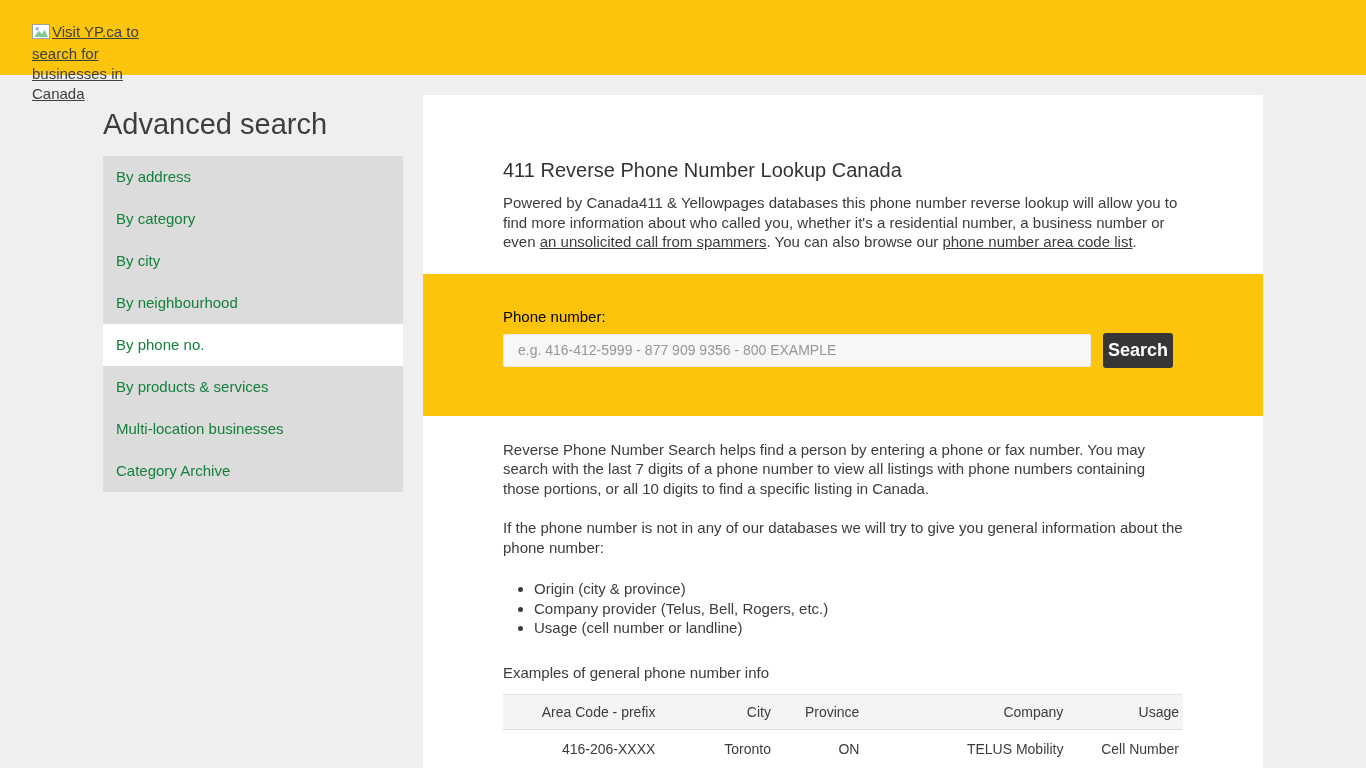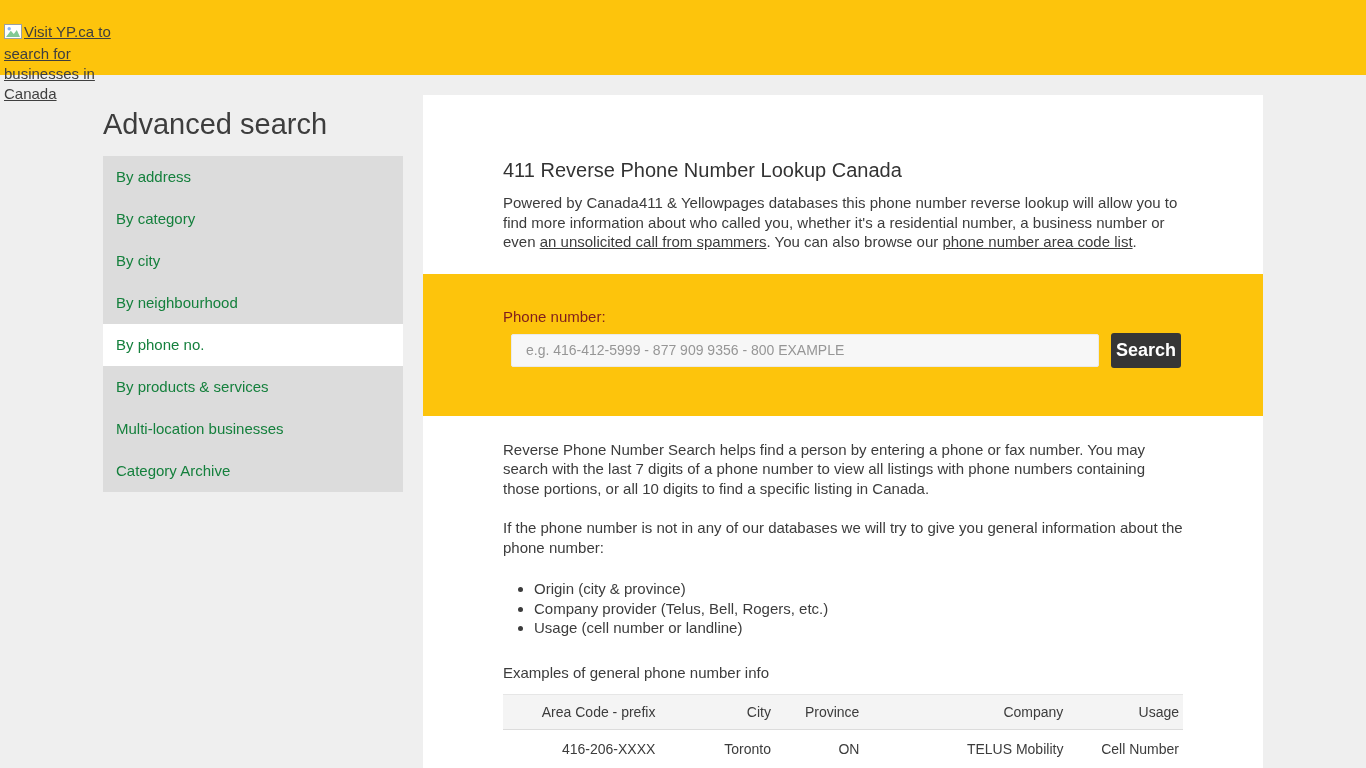--- a/index.html
+++ b/index.html
@@ -12,21 +12,21 @@
     position: relative;
   }
   
   .header {
     position: absolute; left: 0; top: 0;
     width: 1366px; height: 75px;
     background: #fdc40c;
     z-index: 2;
   }
   .logo-link {
-    position: absolute; left: 4px; top: 22px; width: 108px;
+    position: absolute; left: 32px; top: 22px; width: 108px;
     font-size: 15px; line-height: 20px;
     color: #3f3f3f; text-decoration: underline;
     z-index: 3;
   }
   .logo-link .brk { display: inline-block; vertical-align: -2px; margin-right: 2px; }
   .hdr-input {
     position: absolute; top: 15px; height: 48px;
     background: #f6f6f6; border: 1px solid #e3e3e3;
     font-family: "Liberation Sans", sans-serif;
     font-size: 15px; padding: 0 16px; color: #444;
@@ -75,23 +75,23 @@
     margin: 11px 80px 0;
     font-size: 15px; line-height: 19.5px; color: #3c3c3c;
   }
   .para a { color: #3c3c3c; text-decoration: underline; }
   .phonebox {
     margin-top: 22px;
     background: #fdc40c;
     padding: 34px 80px 48px;
   }
   .phonebox label {
-    display: block; font-size: 15px; color: #7f1d1d; margin-bottom: 8px;
-  }
-  .phone-row { display: flex; align-items: center; margin-left: 8px; }
+    display: block; font-size: 15px; color: #000000; margin-bottom: 8px;
+  }
+  .phone-row { display: flex; align-items: center; }
   .phone-input {
     width: 588px; height: 33px;
     background: #f7f7f7; border: 1px solid #eaeaea; border-radius: 2px;
     padding: 0 14px; font-size: 14px; color: #555;
     font-family: "Liberation Sans", sans-serif; outline: none;
   }
   .phone-input::placeholder { color: #969696; opacity: 1; }
   .search-btn {
     margin-left: 12px; width: 70px; height: 35px;
     background: #363636; color: #fff;

